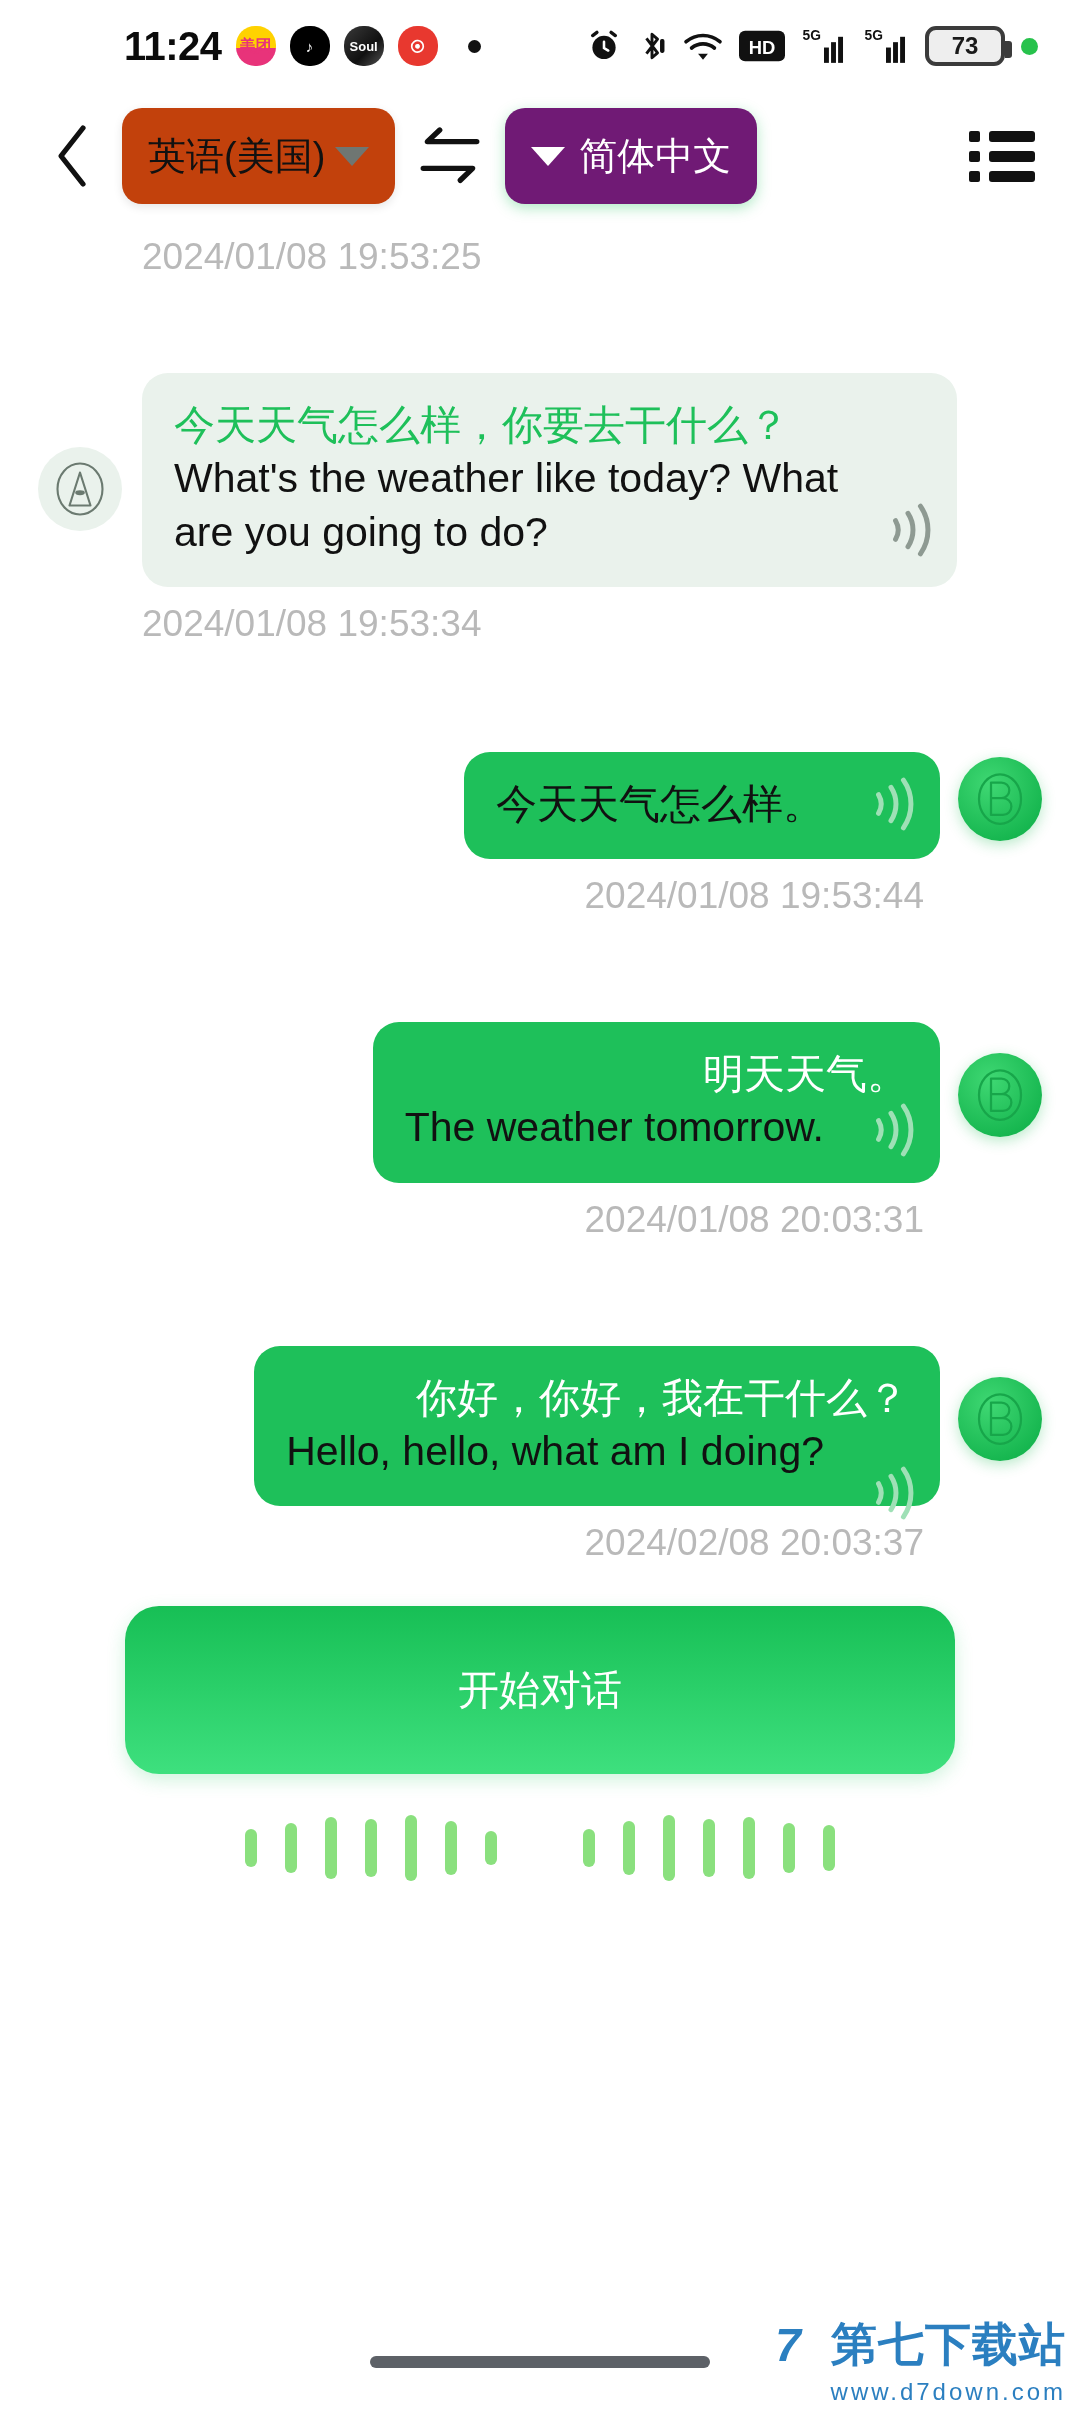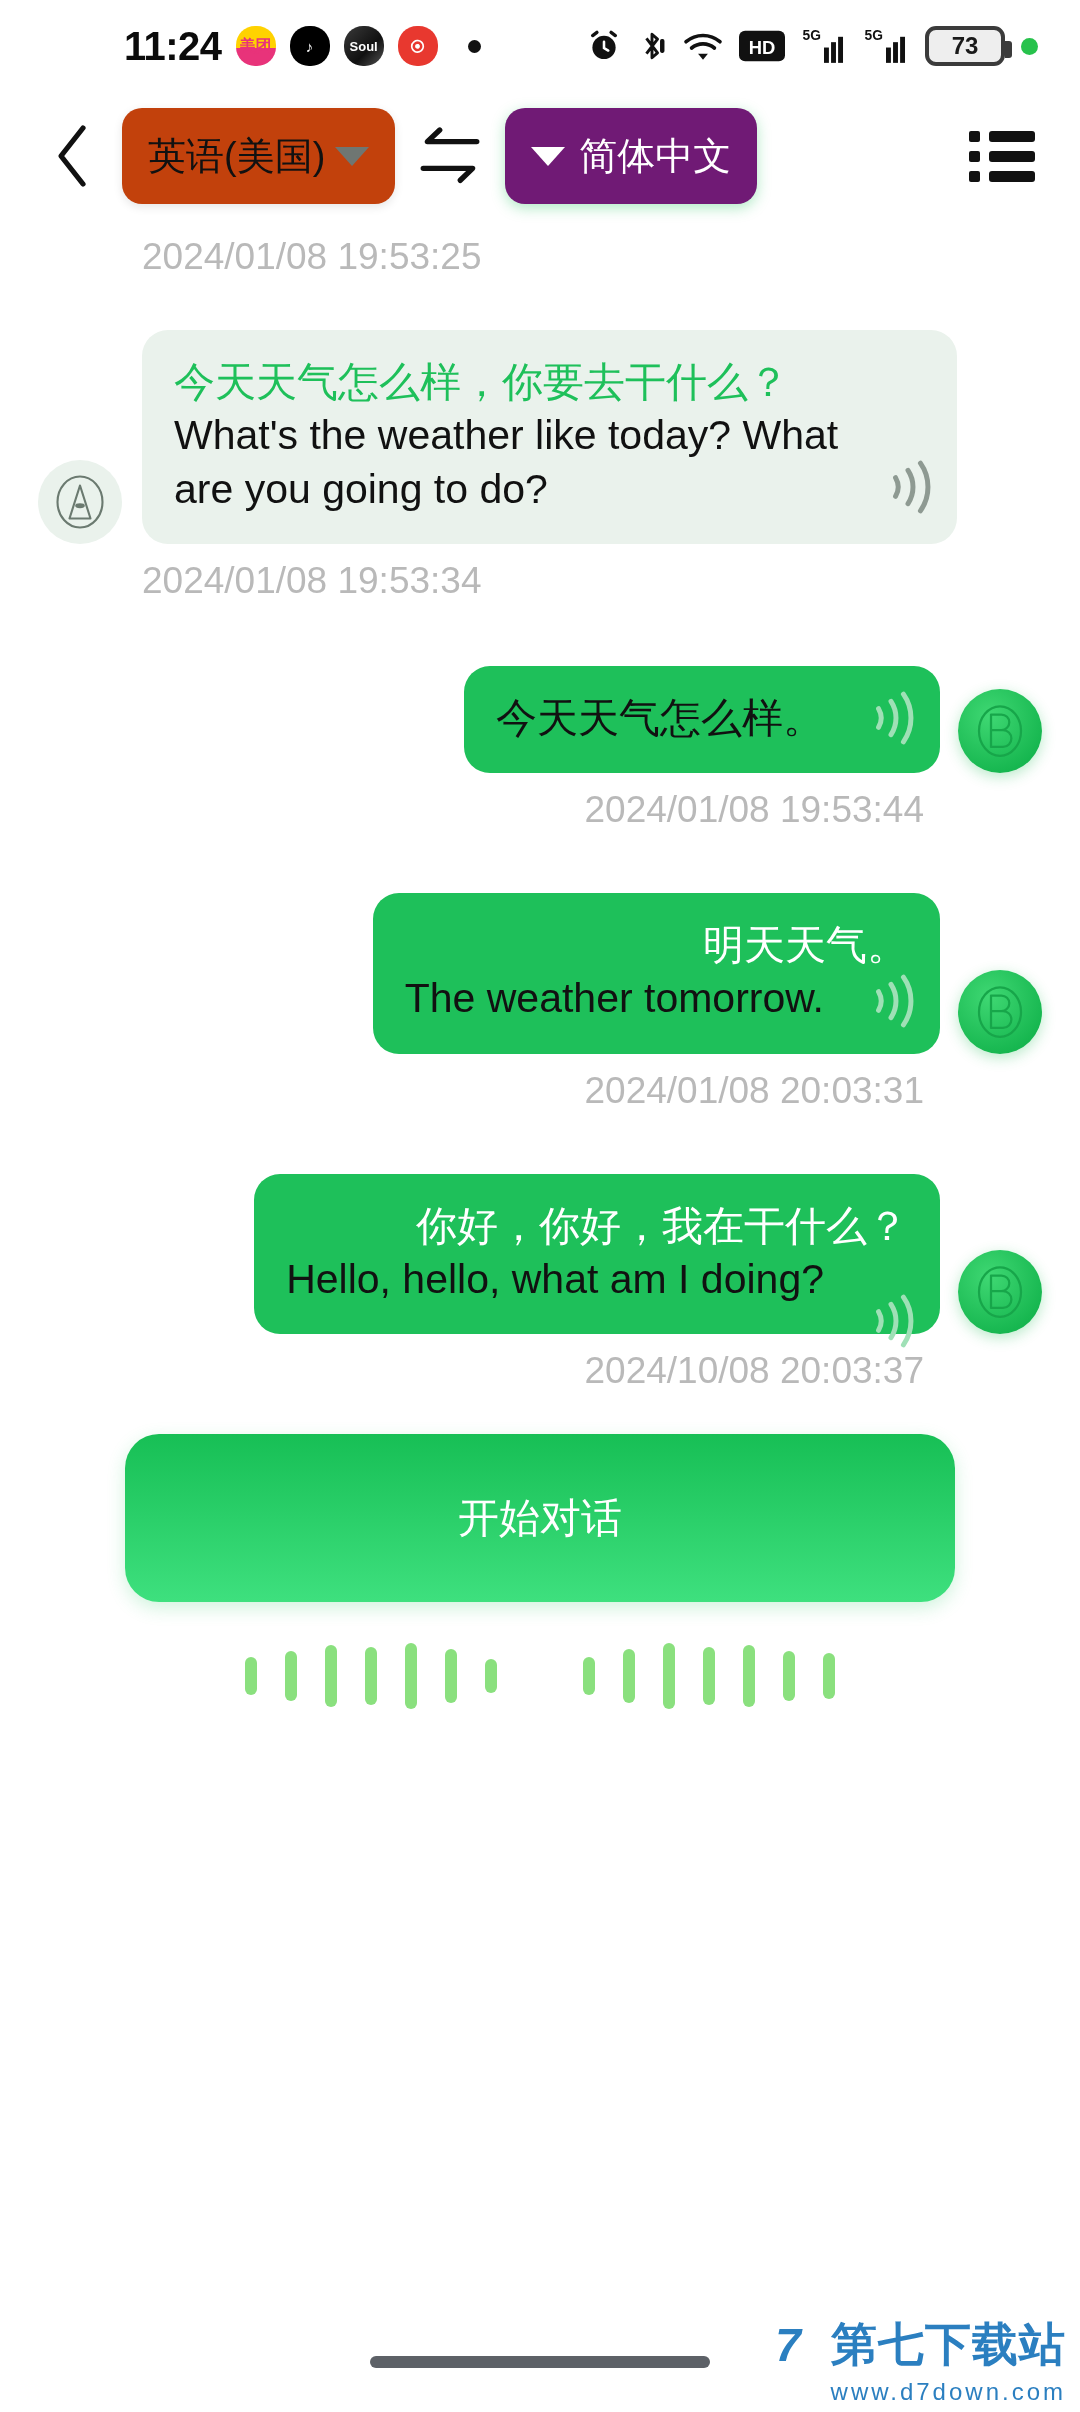--- a/index.html
+++ b/index.html
@@ -70,21 +70,21 @@
                 border-top:19px solid #ffffff; }
   .menu-btn{ margin-left:auto; width:76px; height:76px; display:flex; flex-direction:column;
              align-items:center; justify-content:center; gap:9px; }
   .menu-row{ display:flex; align-items:center; gap:9px; }
   .menu-sq{ width:11px; height:11px; background:#111; border-radius:2px; }
   .menu-bar{ width:46px; height:11px; background:#111; border-radius:3px; }
 
   
   .chat{ width:100%; padding:0 38px; position:relative; }
 
-  .msg-row{ display:flex; align-items:flex-end; }
+  .msg-row{ display:flex; align-items:center;margin-top:43px; }
   .msg-row.left{ justify-content:flex-start; }
   .msg-row.right{ justify-content:flex-end; }
 
   .avatar{
     width:84px; height:84px; border-radius:50%;
     display:flex; align-items:center; justify-content:center;
     flex:0 0 auto;
   }
   .avatar-in{ background:#eaf2ec; margin-right:20px; margin-top:18px; }
   .avatar-out{ background:radial-gradient(circle at 38% 32%, #3fd873, #16b64f 75%);
@@ -345,21 +345,21 @@
         </svg>
       </span>
     </div>
     <div class="avatar avatar-out">
       <svg width="60" height="60" viewBox="0 0 40 40">
         <ellipse cx="20" cy="20" rx="14" ry="16.5" stroke="#17a64a" stroke-width="1.5" fill="none"></ellipse>
         <path d="M14 9h7a5.2 5.2 0 0 1 0 10.4h-7zM14 19.4h8a5.6 5.6 0 0 1 0 11.2h-8z" stroke="#17a64a" stroke-width="1.5" fill="none" stroke-linejoin="round"></path>
       </svg>
     </div>
   </div>
-  <div class="ts right">2024/10/08 20:03:37</div>
+  <div class="ts right">2024/02/08 20:03:37</div>
 </div>
 
 <div style="height:42px"></div>
 <div class="start-btn">
   <span>开始对话</span>
 </div>
 
 <div class="wave">
   <span class="wave-group" id="wg1">
       <span class="wbar" style="height: 38px;"></span>

